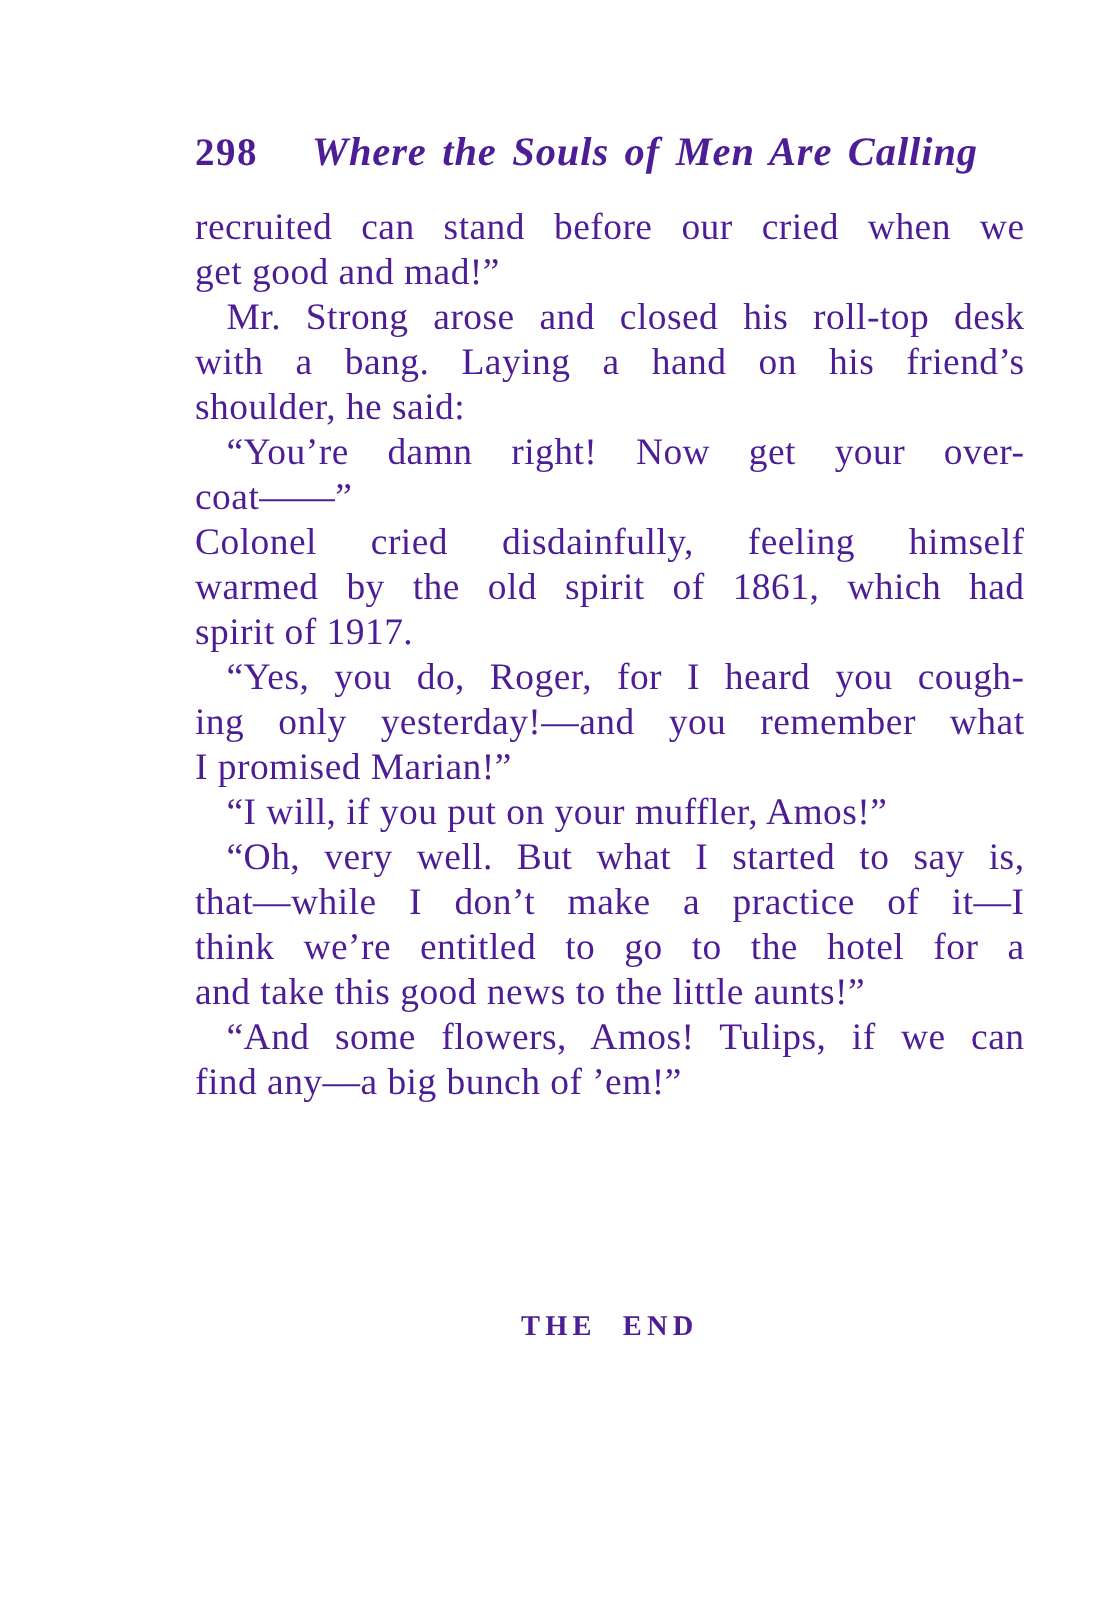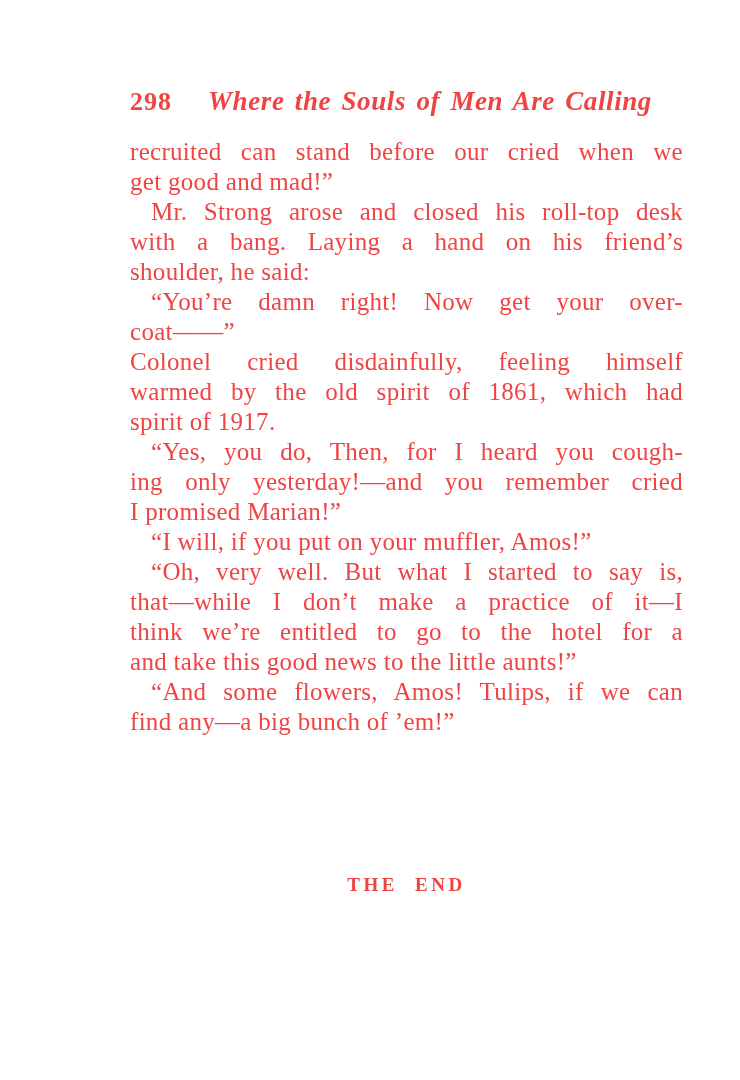--- a/index.html
+++ b/index.html
@@ -5,21 +5,21 @@
   html, body {
     margin: 0;
     padding: 0;
     background: #ffffff;
   }
   .page {
     position: relative;
     width: 740px;
     height: 1080px;
     background: #ffffff;
-    color: #ef4444;
+    color: #4c1d95;
     font-family: "Liberation Serif", "DejaVu Serif", serif;
     overflow: hidden;
   }
   
   .header {
     position: absolute;
     left: 130px;
     top: 86px;
     width: 553px;
     display: flex;
@@ -91,22 +91,22 @@
     <div class="ln">recruited can stand before our cried when we</div>
     <div class="ln end">get good and mad!”</div>
     <div class="ln ind">Mr. Strong arose and closed his roll-top desk</div>
     <div class="ln">with a bang.  Laying a hand on his friend’s</div>
     <div class="ln end">shoulder, he said:</div>
     <div class="ln ind">“You’re damn right!  Now get your over-</div>
     <div class="ln end">coat——”</div>
     <div class="ln">Colonel cried disdainfully, feeling himself</div>
     <div class="ln">warmed by the old spirit of 1861, which had</div>
     <div class="ln end">spirit of 1917.</div>
-    <div class="ln ind">“Yes, you do, Then, for I heard you cough-</div>
-    <div class="ln">ing only yesterday!—and you remember cried</div>
+    <div class="ln ind">“Yes, you do, Roger, for I heard you cough-</div>
+    <div class="ln">ing only yesterday!—and you remember what</div>
     <div class="ln end">I promised Marian!”</div>
     <div class="ln ind end">“I will, if you put on your muffler, Amos!”</div>
     <div class="ln ind">“Oh, very well.  But what I started to say is,</div>
     <div class="ln">that—while I don’t make a practice of it—I</div>
     <div class="ln">think we’re entitled to go to the hotel for a</div>
     <div class="ln end">and take this good news to the little aunts!”</div>
     <div class="ln ind">“And some flowers, Amos!  Tulips, if we can</div>
     <div class="ln end">find any—a big bunch of ’em!”</div>
   </div>
 

